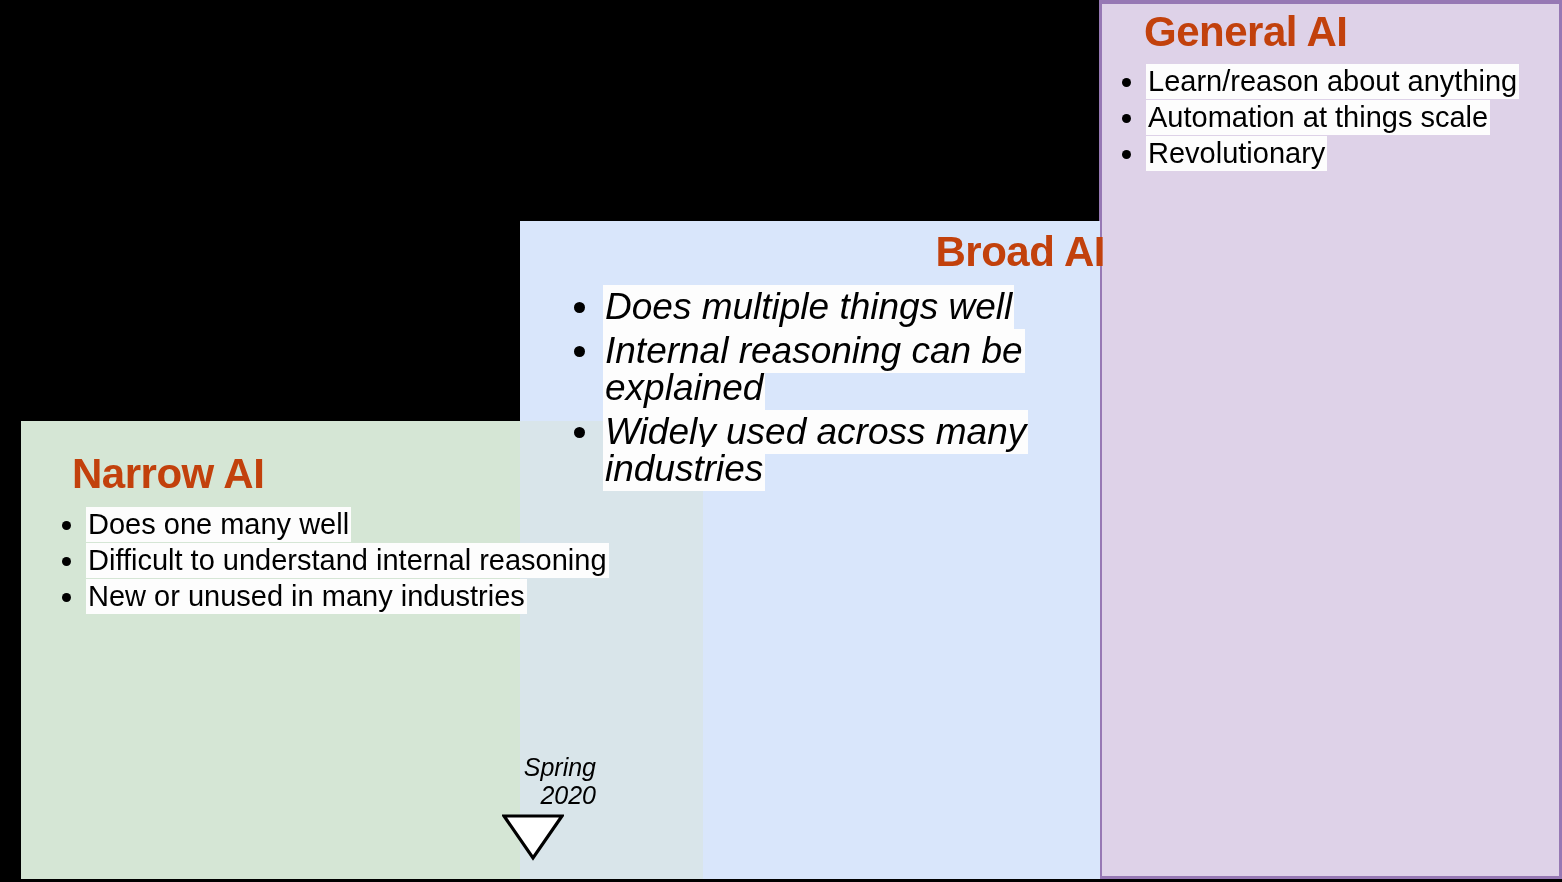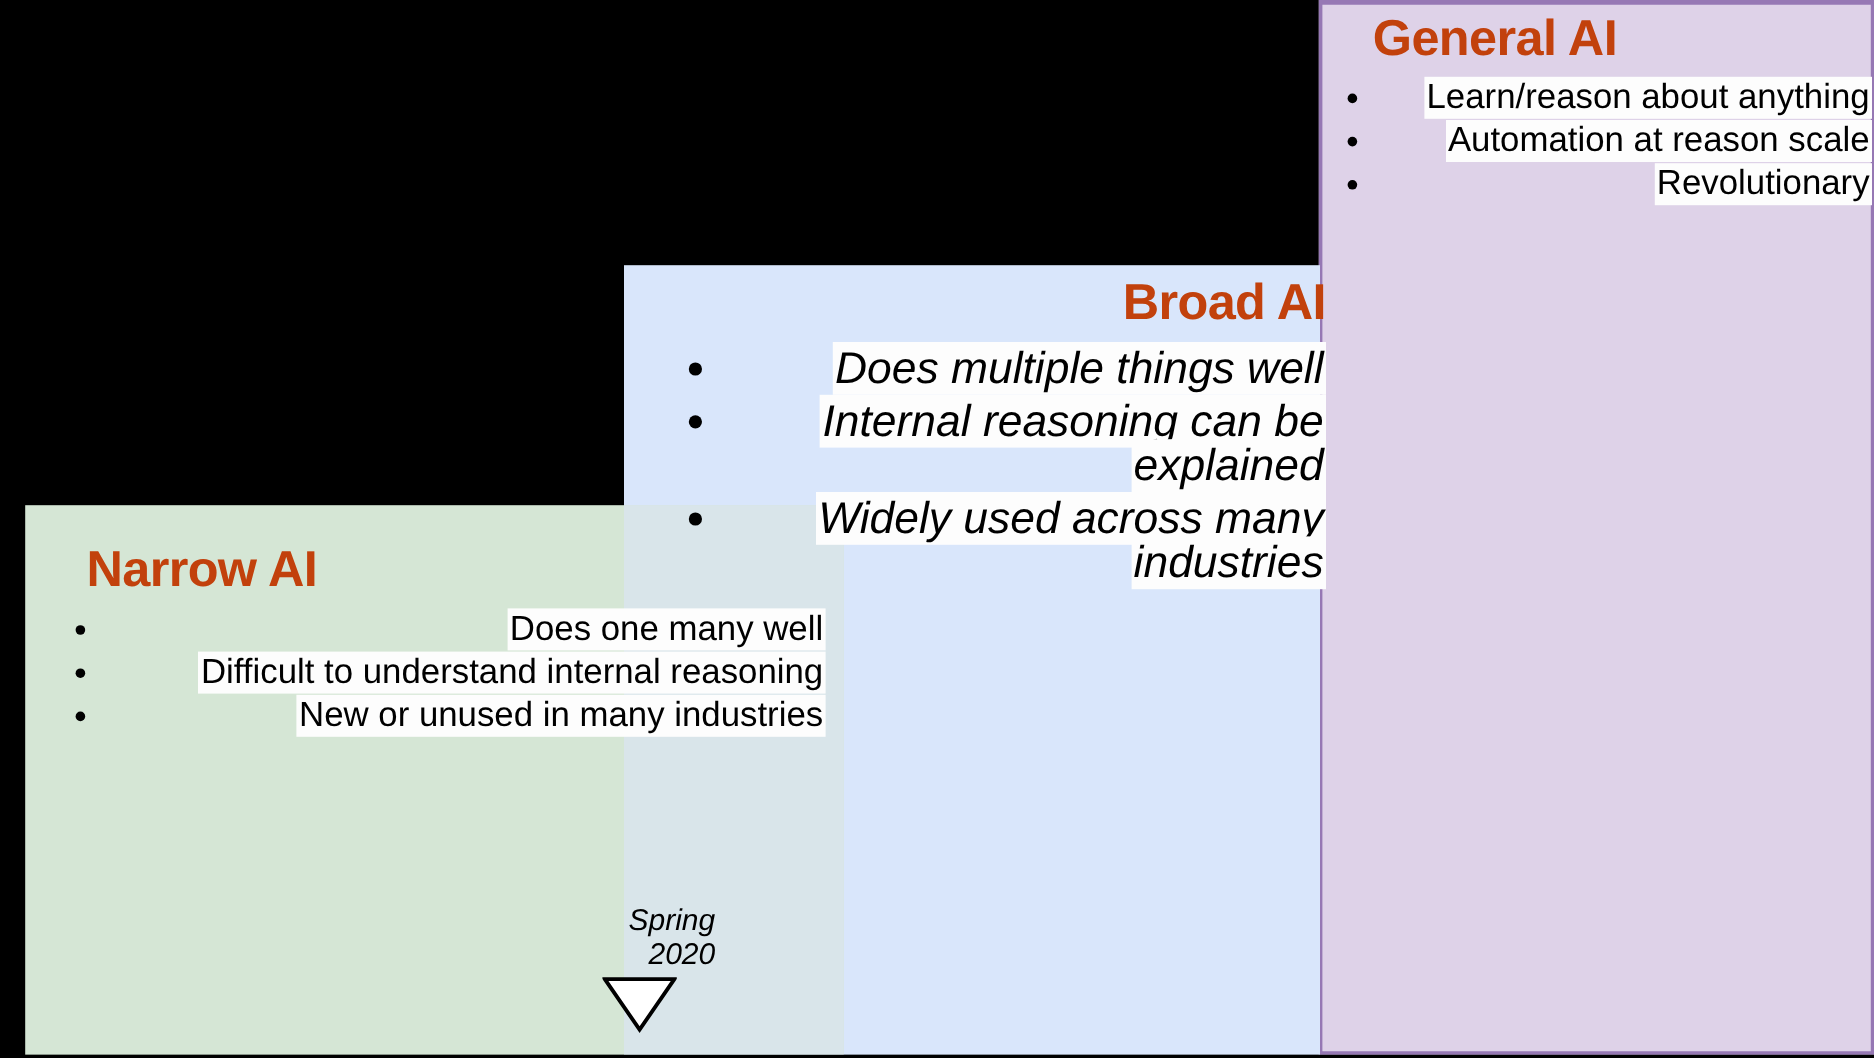--- a/index.html
+++ b/index.html
@@ -75,21 +75,20 @@
   ul.bullets {
     list-style: disc;
     margin: 0;
     padding: 0 0 0 34px;
     color: #000000;
   }
   ul.bullets li {
     line-height: 1.0;
     margin: 0 0 7px 0;
     padding: 0;
-    text-align: right;
   }
   ul.bullets li span.txt {
     background: #fdfdfd;
     color: #000000;
     display: inline;
     padding: 1px 2px 2px 2px;
     box-decoration-break: clone;
     -webkit-box-decoration-break: clone;
   }
 
@@ -146,21 +145,21 @@
 
   <div class="stage-box box-general"></div>
   <div class="stage-box box-broad"></div>
   <div class="stage-box box-narrow"></div>
   <div class="overlap-tint"></div>
 
   <div class="content content-general">
     <div class="stage-title">General AI</div>
     <ul class="bullets">
       <li><span class="txt">Learn/reason about anything</span></li>
-      <li><span class="txt">Automation at reason scale</span></li>
+      <li><span class="txt">Automation at things scale</span></li>
       <li><span class="txt">Revolutionary</span></li>
     </ul>
   </div>
 
   <div class="content content-broad">
     <div class="stage-title">Broad AI</div>
     <ul class="bullets">
       <li><span class="txt">Does multiple things well</span></li>
       <li><span class="txt">Internal reasoning can be explained</span></li>
       <li><span class="txt">Widely used across many industries</span></li>

